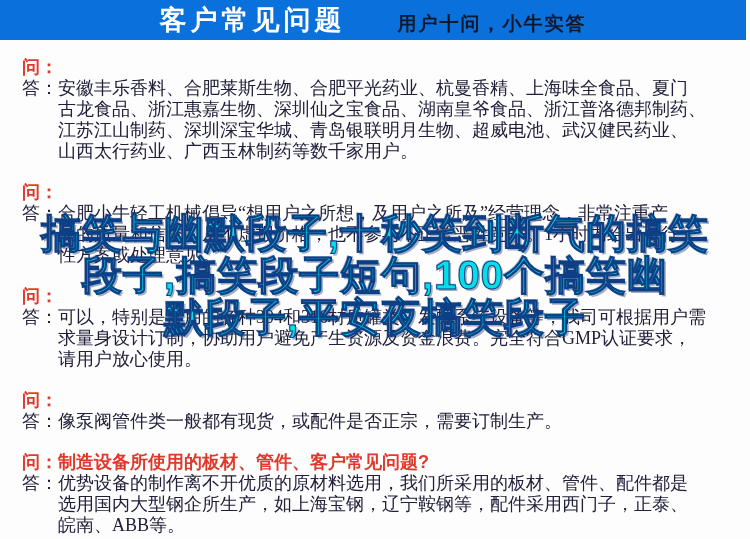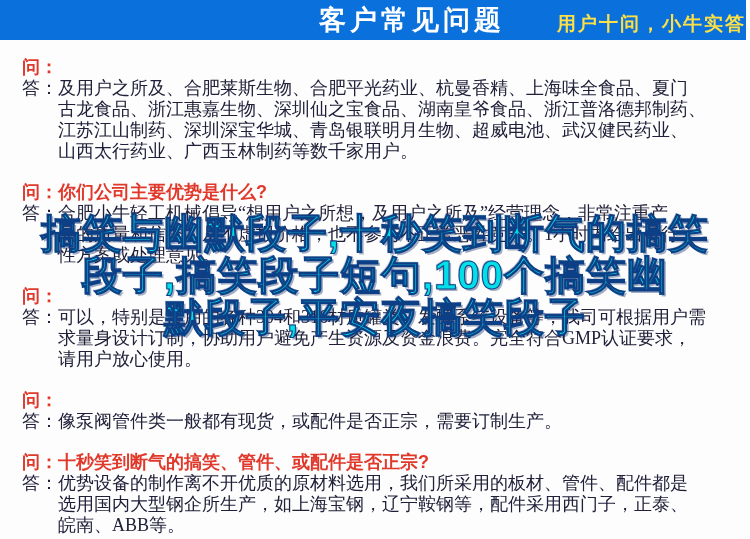--- a/index.html
+++ b/index.html
@@ -9,28 +9,28 @@
     overflow:hidden;
     font-family:"Liberation Sans",sans-serif;
     position:relative;
   }
   .page{position:relative;width:750px;height:539px;background:#fdfdfd;}
 
   
   .header{
     height:40px;width:746px;
     background:#0a70dc;
-    display:flex;align-items:center;justify-content:flex-end;gap:52px;
+    display:flex;align-items:center;justify-content:center;gap:52px;
   }
   .header-title{
     color:#ffffff;font-size:27px;font-weight:bold;letter-spacing:4px;
     font-family:"Liberation Sans",sans-serif;
   }
   .header-subtitle{
-    color:#fde047;font-size:19px;font-weight:bold;letter-spacing:2px;
+    color:#0f172a;font-size:19px;font-weight:bold;letter-spacing:2px;
     margin-top:8px;
     font-family:"Liberation Sans",sans-serif;
   }
 
   
   .faq{padding:17px 38px 0 22px;}
   .q-row{
     display:flex;
     color:#e0392b;font-weight:bold;
     font-size:18px;line-height:21px;
@@ -75,29 +75,28 @@
     <div class="header-subtitle">用户十问，小牛实答</div>
   </div>
 
   <div class="faq">
 
     <div class="q-row first">
       <span class="q-label">问：</span>
     </div>
     <div class="a-row">
       <span class="a-label">答：</span>
-      <span class="a-text">及用户之所及、合肥莱斯生物、合肥平光药业、杭曼香精、上海味全食品、夏门
+      <span class="a-text">安徽丰乐香料、合肥莱斯生物、合肥平光药业、杭曼香精、上海味全食品、夏门
 古龙食品、浙江惠嘉生物、深圳仙之宝食品、湖南皇爷食品、浙江普洛德邦制药、
 江苏江山制药、深圳深宝华城、青岛银联明月生物、超威电池、武汉健民药业、
 山西太行药业、广西玉林制药等数千家用户。</span>
     </div>
 
     <div class="q-row">
       <span class="q-label">问：</span>
-      <span class="q-text">你们公司主要优势是什么?</span>
     </div>
     <div class="a-row">
       <span class="a-label">答：</span>
       <span class="a-text">合肥小牛轻工机械倡导“想用户之所想，及用户之所及”经营理念，非常注重产
 品的质量和信誉，从不虚报价格，也不参与不正常恶性竞争。1小时内给出可行
 性方案或处理意见。</span>
     </div>
 
     <div class="q-row">
       <span class="q-label">问：</span>
@@ -112,21 +111,21 @@
     <div class="q-row">
       <span class="q-label">问：</span>
     </div>
     <div class="a-row">
       <span class="a-label">答：</span>
       <span class="a-text">像泵阀管件类一般都有现货，或配件是否正宗，需要订制生产。</span>
     </div>
 
     <div class="q-row">
       <span class="q-label">问：</span>
-      <span class="q-text">十秒笑到断气的搞笑、管件、或配件是否正宗?</span>
+      <span class="q-text">制造设备所使用的板材、管件、客户常见问题?</span>
     </div>
     <div class="a-row">
       <span class="a-label">答：</span>
       <span class="a-text">优势设备的制作离不开优质的原材料选用，我们所采用的板材、管件、配件都是
 选用国内大型钢企所生产，如上海宝钢，辽宁鞍钢等，配件采用西门子，正泰、
 皖南、ABB等。</span>
     </div>
 
   </div>
 

